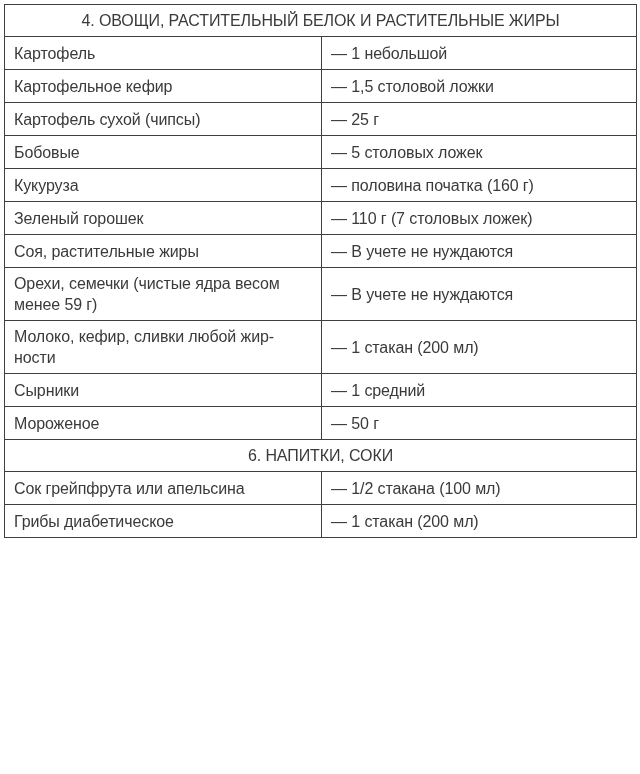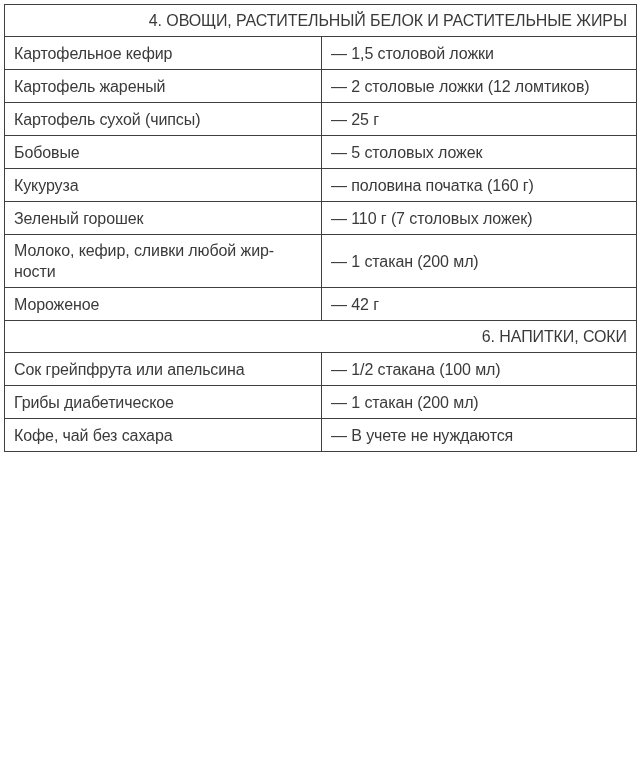--- a/index.html
+++ b/index.html
@@ -32,80 +32,89 @@
     vertical-align: middle;
     white-space: pre-line;
     letter-spacing: -0.1px;
     overflow: hidden;
   }
   col.item-col   { width: 317px; }
   col.portion-col{ width: 315px; }
   tr.data-row td { height: 22px; }
   tr.section-row td {
     height: 19px;
-    text-align: right;
+    text-align: center;
     white-space: normal;
   }
 </style>
 </head>
 <body>
 
 <div class="table-wrap">
   <table class="exchange-table">
     <colgroup>
       <col class="item-col">
       <col class="portion-col">
     </colgroup>
     <tbody id="table-body">
         <tr class="section-row">
           <td colspan="2">4. ОВОЩИ, РАСТИТЕЛЬНЫЙ БЕЛОК И РАСТИТЕЛЬНЫЕ ЖИРЫ</td>
         </tr>
         <tr class="data-row">
+          <td class="item-cell">Картофель</td>
+          <td class="portion-cell">— 1 небольшой</td>
+        </tr>
+        <tr class="data-row">
           <td class="item-cell">Картофельное кефир</td>
           <td class="portion-cell">— 1,5 столовой ложки</td>
-        </tr>
-        <tr class="data-row">
-          <td class="item-cell">Картофель жареный</td>
-          <td class="portion-cell">— 2 столовые ложки (12 ломтиков)</td>
         </tr>
         <tr class="data-row">
           <td class="item-cell">Картофель сухой (чипсы)</td>
           <td class="portion-cell">— 25 г</td>
         </tr>
         <tr class="data-row">
           <td class="item-cell">Бобовые</td>
           <td class="portion-cell">— 5 столовых ложек</td>
         </tr>
         <tr class="data-row">
           <td class="item-cell">Кукуруза</td>
           <td class="portion-cell">— половина початка (160 г)</td>
         </tr>
         <tr class="data-row">
           <td class="item-cell">Зеленый горошек</td>
           <td class="portion-cell">— 110 г (7 столовых ложек)</td>
         </tr>
         <tr class="data-row">
+          <td class="item-cell">Соя, растительные жиры</td>
+          <td class="portion-cell">— В учете не нуждаются</td>
+        </tr>
+        <tr class="data-row">
+          <td class="item-cell">Орехи, семечки (чистые ядра весом
+менее 59 г)</td>
+          <td class="portion-cell">— В учете не нуждаются</td>
+        </tr>
+        <tr class="data-row">
           <td class="item-cell">Молоко, кефир, сливки любой жир-
 ности</td>
           <td class="portion-cell">— 1 стакан (200 мл)</td>
         </tr>
         <tr class="data-row">
+          <td class="item-cell">Сырники</td>
+          <td class="portion-cell">— 1 средний</td>
+        </tr>
+        <tr class="data-row">
           <td class="item-cell">Мороженое</td>
-          <td class="portion-cell">— 42 г</td>
+          <td class="portion-cell">— 50 г</td>
         </tr>
         <tr class="section-row">
           <td colspan="2">6. НАПИТКИ, СОКИ</td>
         </tr>
         <tr class="data-row">
           <td class="item-cell">Сок грейпфрута или апельсина</td>
           <td class="portion-cell">— 1/2 стакана (100 мл)</td>
         </tr>
         <tr class="data-row">
           <td class="item-cell">Грибы диабетическое</td>
           <td class="portion-cell">— 1 стакан (200 мл)</td>
         </tr>
-        <tr class="data-row">
-          <td class="item-cell">Кофе, чай без сахара</td>
-          <td class="portion-cell">— В учете не нуждаются</td>
-        </tr>
       </tbody>
   </table>
 </div>
 
 </body></html>

